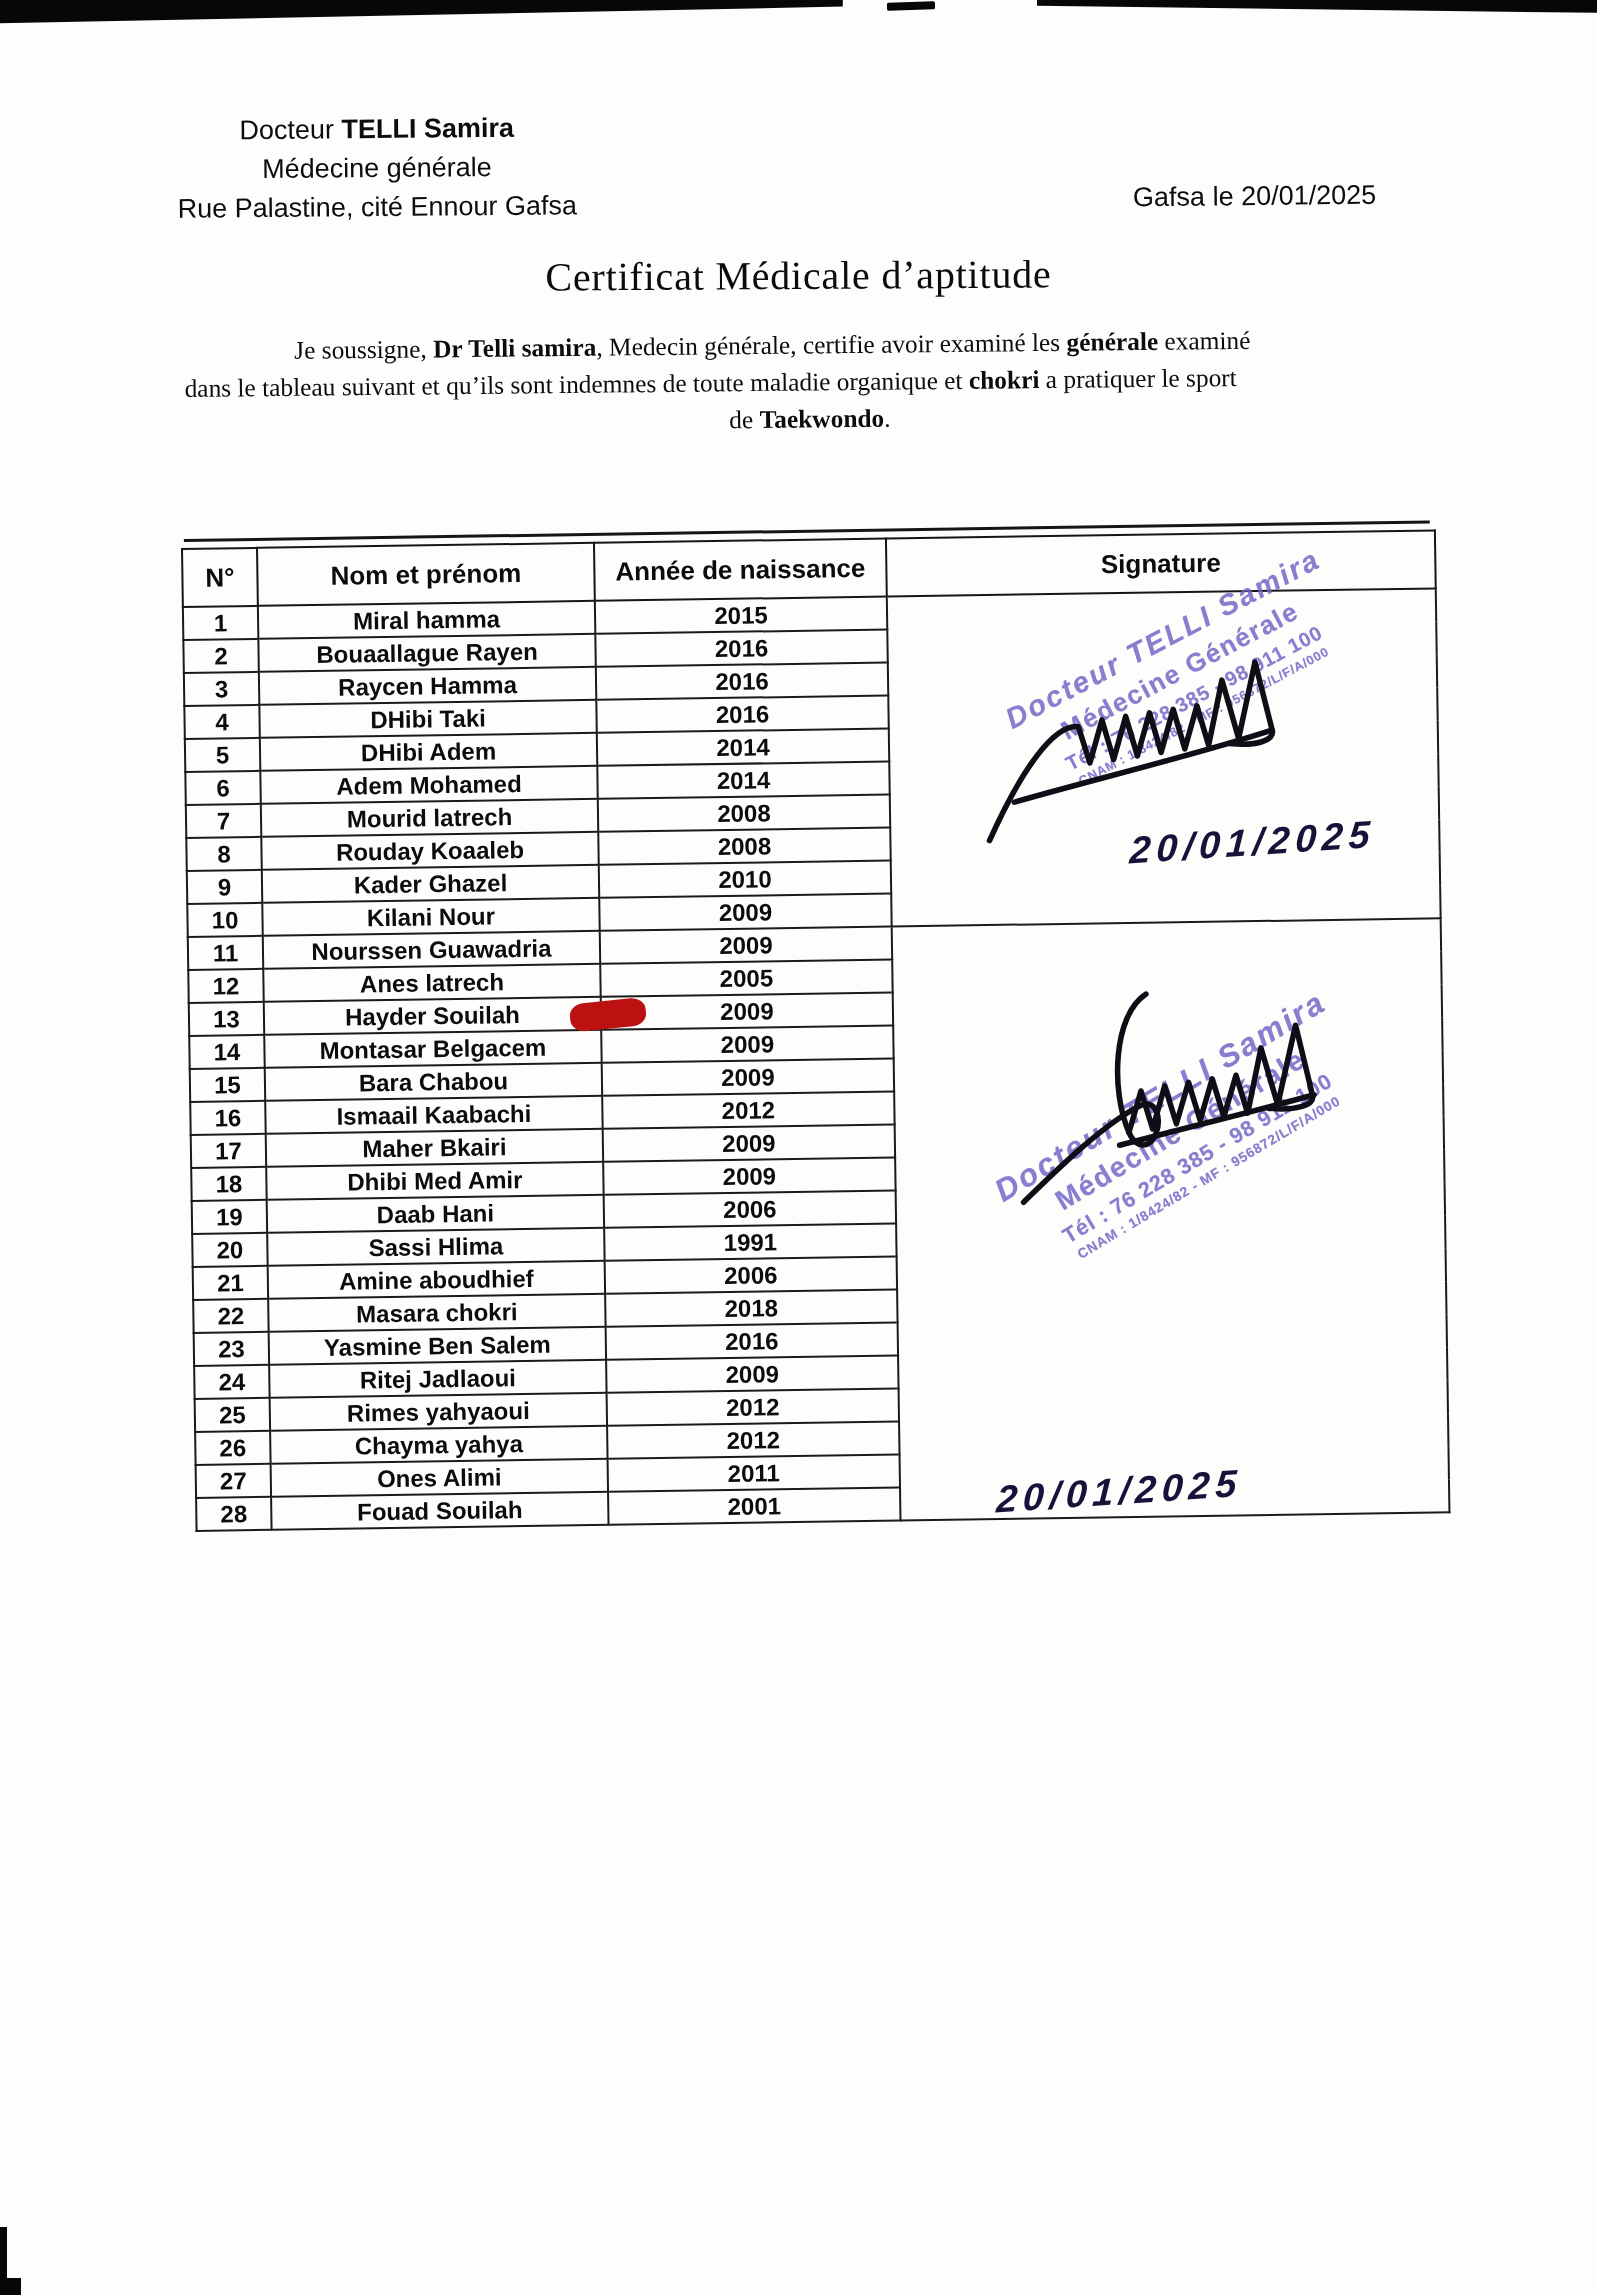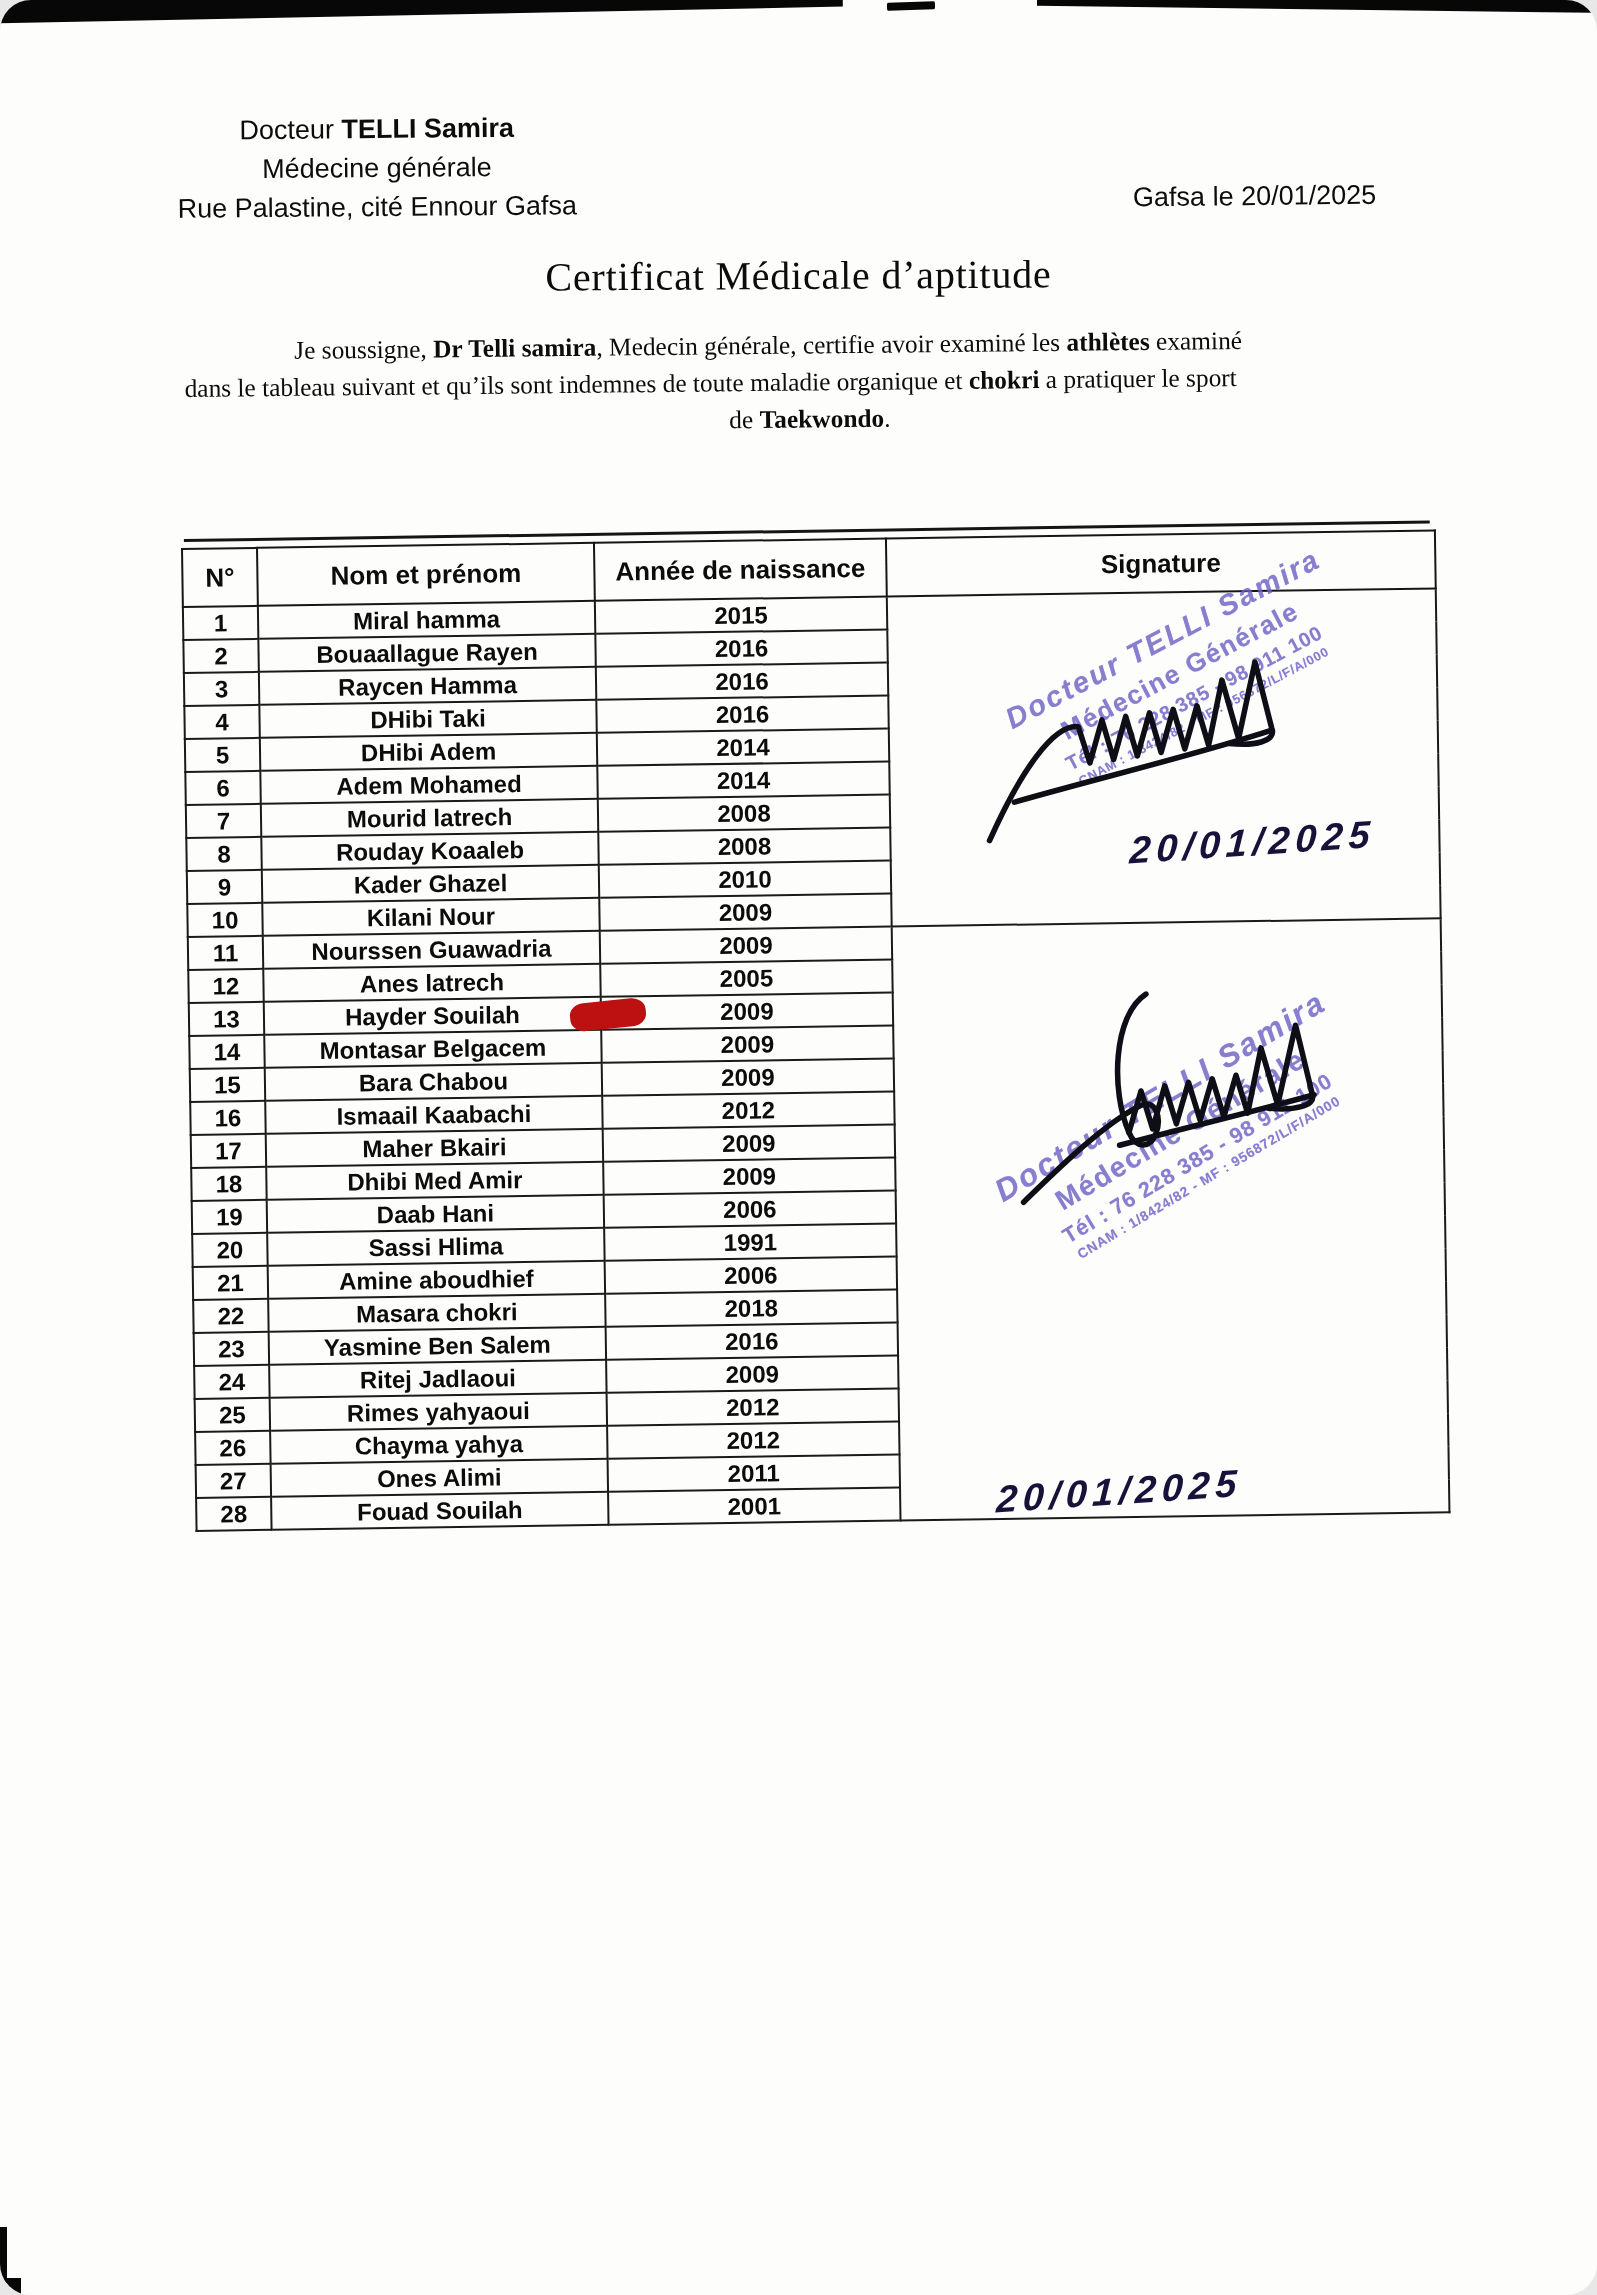--- a/index.html
+++ b/index.html
@@ -1,19 +1,19 @@
 <!DOCTYPE html>
 <html style="font-size:12.7px"><head>
 <meta charset="utf-8">
 <style>
   html,body{margin:0;padding:0;background:#e8e8e8;}
   .page{
     position:relative; width:1597px; height:2295px; margin:0 auto;
     background:#fdfdfc; overflow:hidden;
-    font-family:"Liberation Sans", sans-serif; color:#0c0c0c;border-radius:31px;
+    font-family:"Liberation Sans", sans-serif; color:#0c0c0c;
   }
   
   .bar{position:absolute; background:#070707;}
   .bar-a{left:-3.2px; top:0; width:846px; height:25.4px;
          clip-path:polygon(0 0,100% 0,100% 26%,0 92%);}
   .bar-dash{left:887px; top:2.4px; width:48px; height:8px; transform:rotate(-2deg); border-radius:1.6px;}
   .bar-b{left:1037px; top:0; width:564px; height:19px;
          clip-path:polygon(0 0,100% 0,100% 68%,0 30%);}
   .edge-sliver{left:0; top:2227px; width:7.1px; height:57px;}
   .edge-foot{left:0; top:2278px; width:20.6px; height:17.5px;}
@@ -109,21 +109,21 @@
     <div><span>Docteur </span><span class="b">TELLI Samira</span></div>
     <div>Médecine générale</div>
     <div>Rue Palastine, cité Ennour  Gafsa</div>
   </div>
 
   <div class="place-date">Gafsa le 20/01/2025</div>
 
   <h1 class="title">Certificat Médicale d’aptitude</h1>
 
   <div class="paragraph">
-    <div class="p-line1"><span>Je soussigne, </span><span class="b">Dr Telli samira</span><span>, Medecin générale, certifie avoir examiné les </span><span class="b">athlètes</span><span>  examiné</span></div>
+    <div class="p-line1"><span>Je soussigne, </span><span class="b">Dr Telli samira</span><span>, Medecin générale, certifie avoir examiné les </span><span class="b">générale</span><span>  examiné</span></div>
     <div class="p-line2"><span>dans le tableau suivant et qu’ils sont indemnes de toute maladie organique et </span><span class="b">chokri</span><span> a pratiquer le sport</span></div>
     <div class="p-line3"><span>de </span><span class="b">Taekwondo</span><span>.</span></div>
   </div>
 
   <div class="table-wrap">
     <div class="table-topline"></div>
     <table class="cert">
       <colgroup>
           <col class="c-n">
           <col class="c-name">

